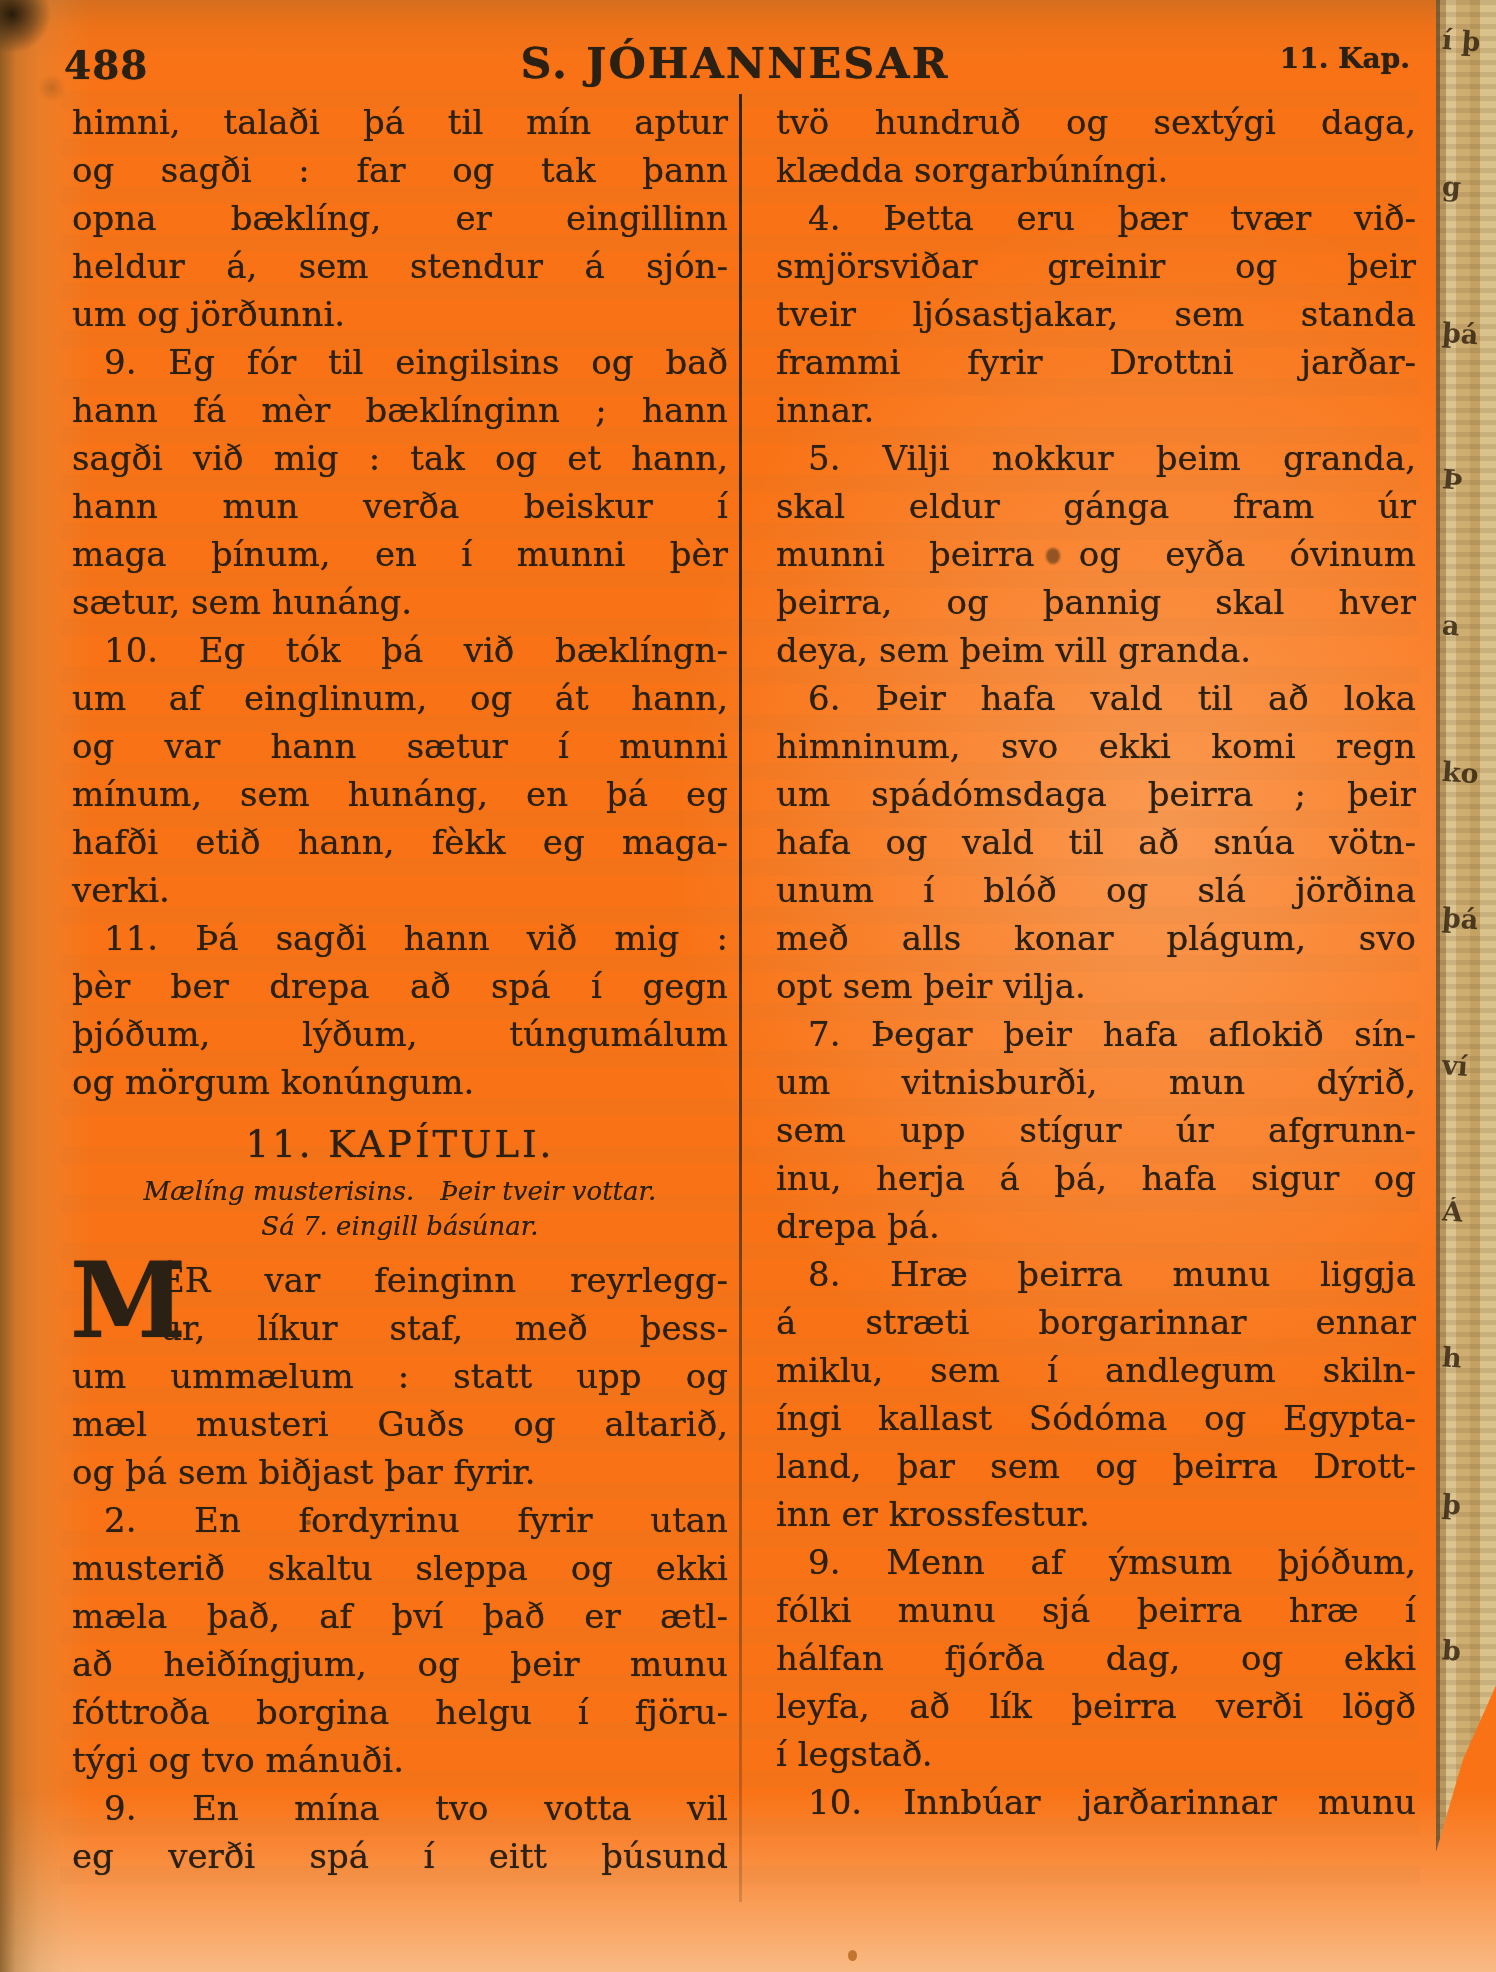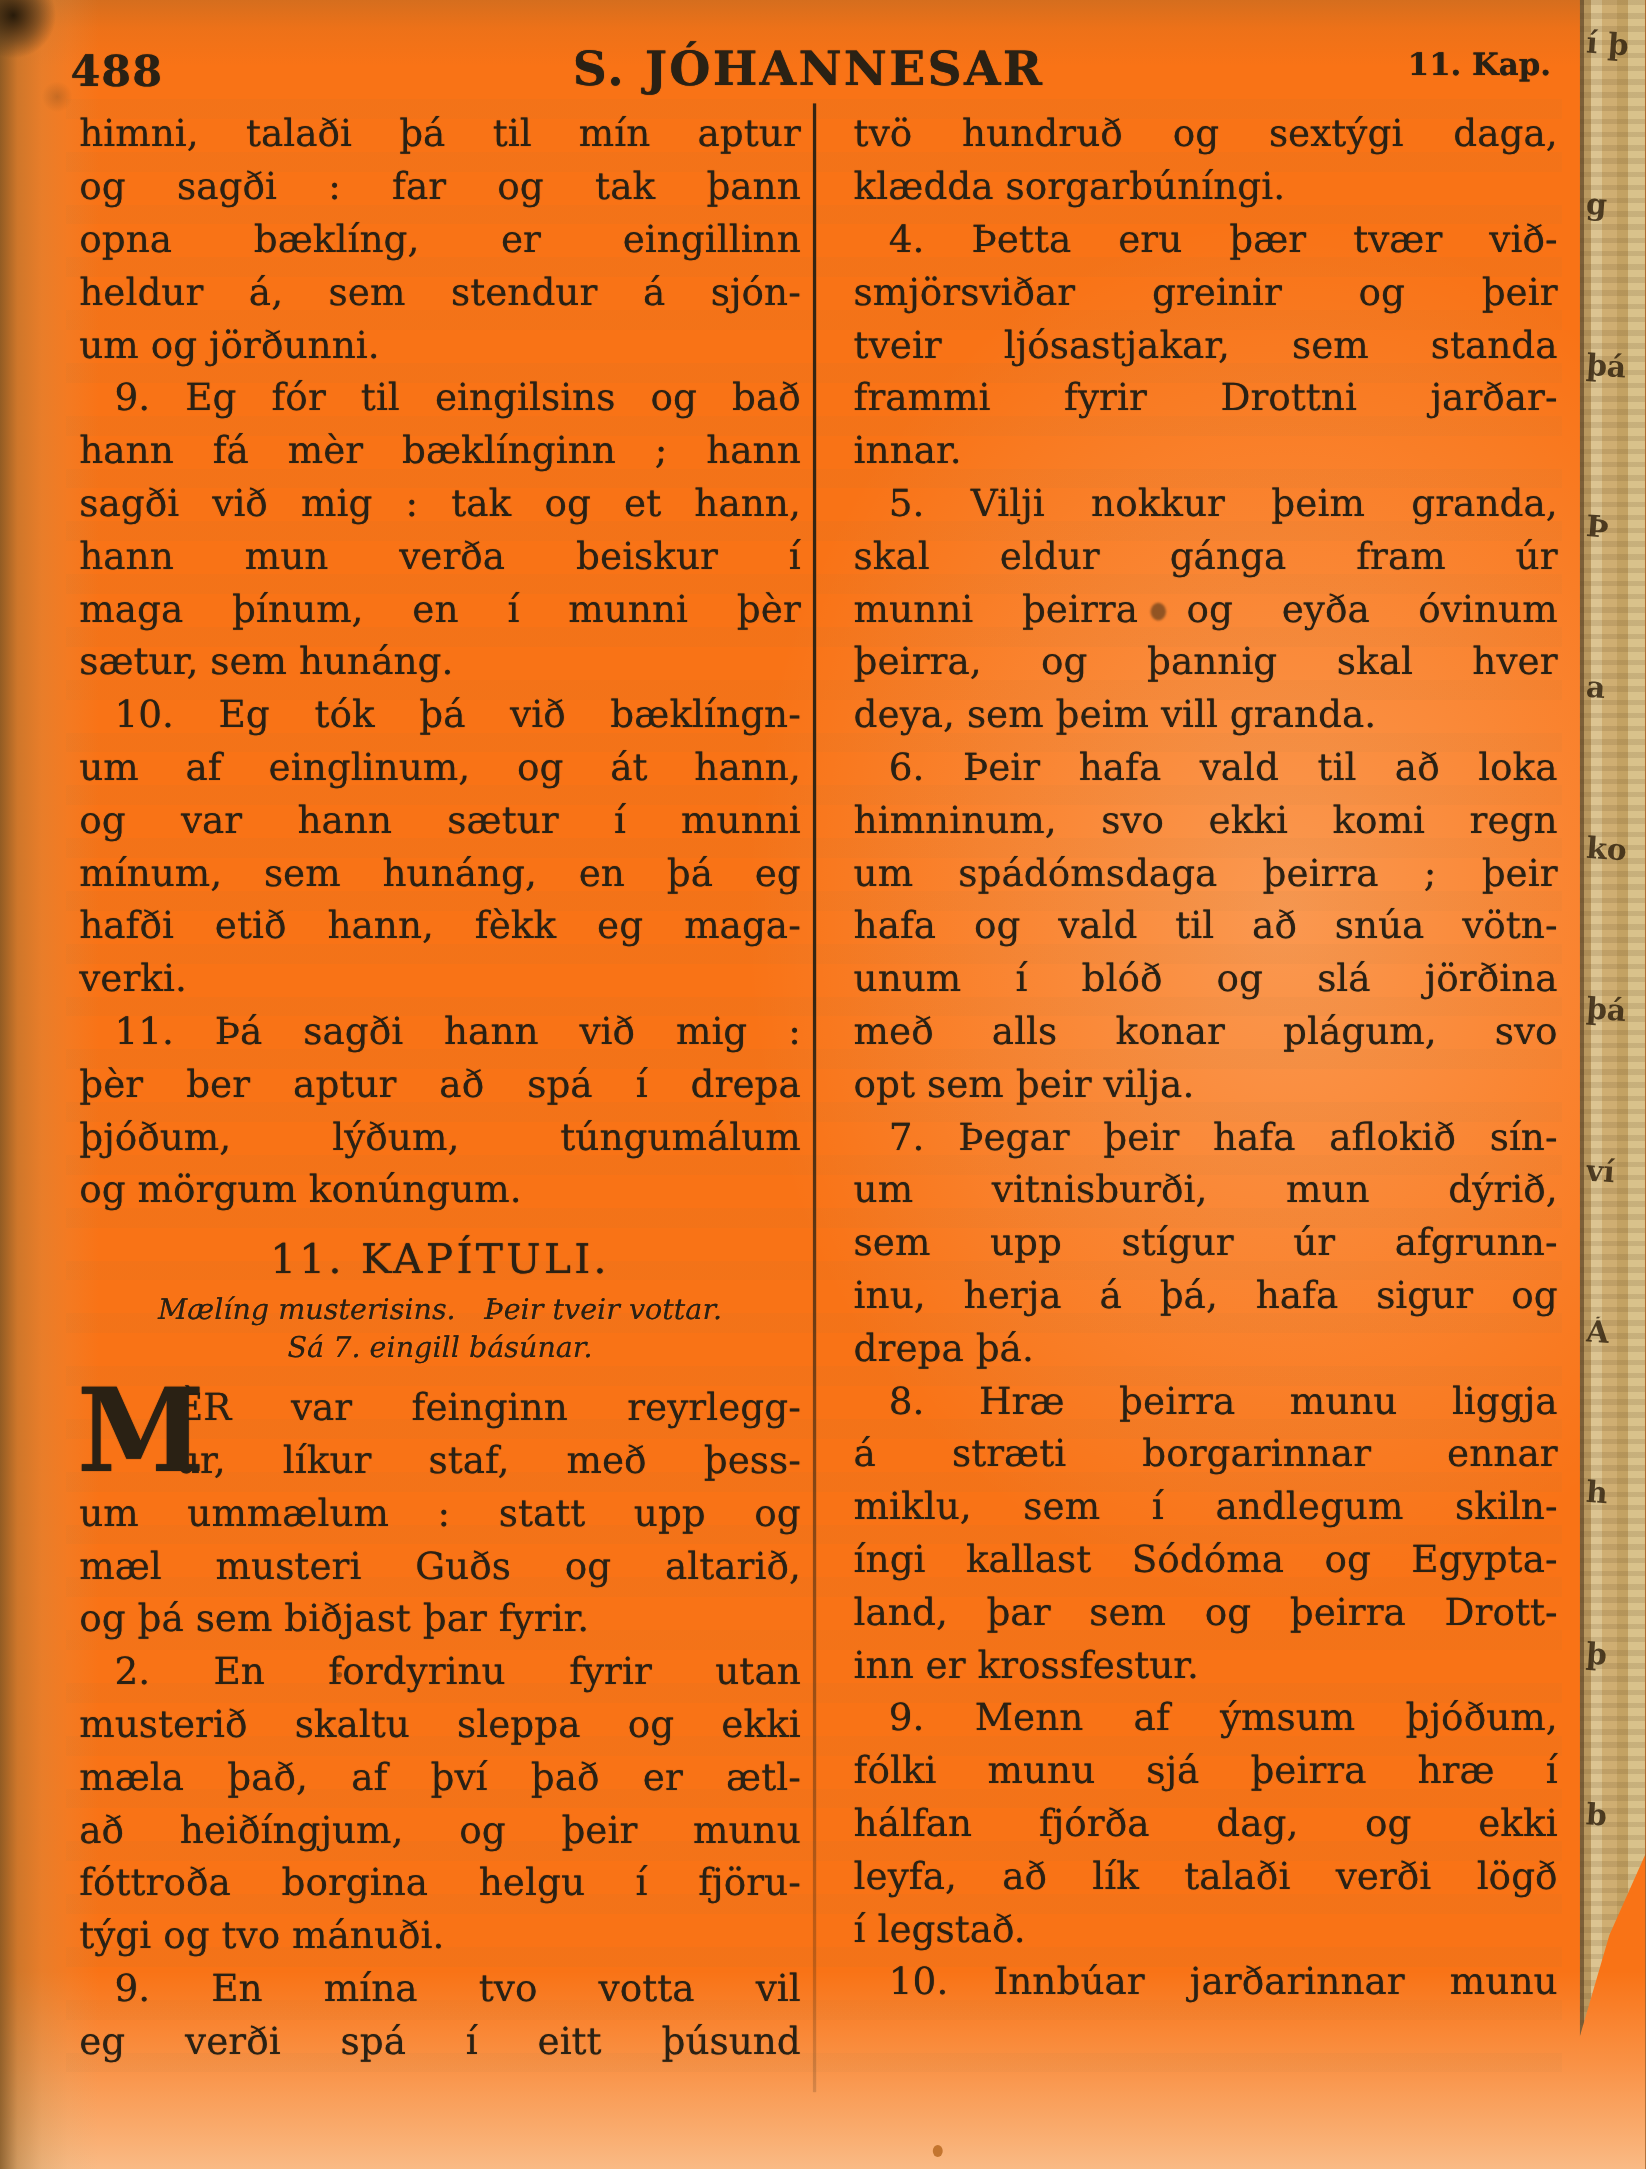--- a/index.html
+++ b/index.html
@@ -88,21 +88,21 @@
         <div class="ln j">hann mun verða beiskur í</div>
         <div class="ln j">maga þínum, en í munni þèr</div>
         <div class="ln end">sætur, sem hunáng.</div>
         <div class="ln ind j">10. Eg tók þá við bæklíngn-</div>
         <div class="ln j">um af einglinum, og át hann,</div>
         <div class="ln j">og var hann sætur í munni</div>
         <div class="ln j">mínum, sem hunáng, en þá eg</div>
         <div class="ln j">hafði etið hann, fèkk eg maga-</div>
         <div class="ln end">verki.</div>
         <div class="ln ind j">11. Þá sagði hann við mig :</div>
-        <div class="ln j">þèr ber aptur að spá í drepa</div>
+        <div class="ln j">þèr ber drepa að spá í gegn</div>
         <div class="ln j">þjóðum, lýðum, túngumálum</div>
         <div class="ln end">og mörgum konúngum.</div>
       </div>
     <div class="chap-head">11. KAPÍTULI.</div>
     <div class="caps">
         <div class="ln cap">Mælíng musterisins. Þeir tveir vottar.</div>
         <div class="ln cap">Sá 7. eingill básúnar.</div>
       </div>
     <div class="para">
       <div class="dropcap">M</div>
@@ -151,21 +151,21 @@
       <div class="ln end">drepa þá.</div>
       <div class="ln ind j">8. Hræ þeirra munu liggja</div>
       <div class="ln j">á stræti borgarinnar ennar</div>
       <div class="ln j">miklu, sem í andlegum skiln-</div>
       <div class="ln j">íngi kallast Sódóma og Egypta-</div>
       <div class="ln j">land, þar sem og þeirra Drott-</div>
       <div class="ln end">inn er krossfestur.</div>
       <div class="ln ind j">9. Menn af ýmsum þjóðum,</div>
       <div class="ln j">fólki munu sjá þeirra hræ í</div>
       <div class="ln j">hálfan fjórða dag, og ekki</div>
-      <div class="ln j">leyfa, að lík talaði verði lögð</div>
+      <div class="ln j">leyfa, að lík þeirra verði lögð</div>
       <div class="ln end">í legstað.</div>
       <div class="ln ind j">10. Innbúar jarðarinnar munu</div>
     </div>
 
   <div class="page-edge"></div>
   <div class="edge-frags">
       <div class="ln efrag">í þ</div>
       <div class="ln efrag">g</div>
       <div class="ln efrag">þá</div>
       <div class="ln efrag">Þ</div>

